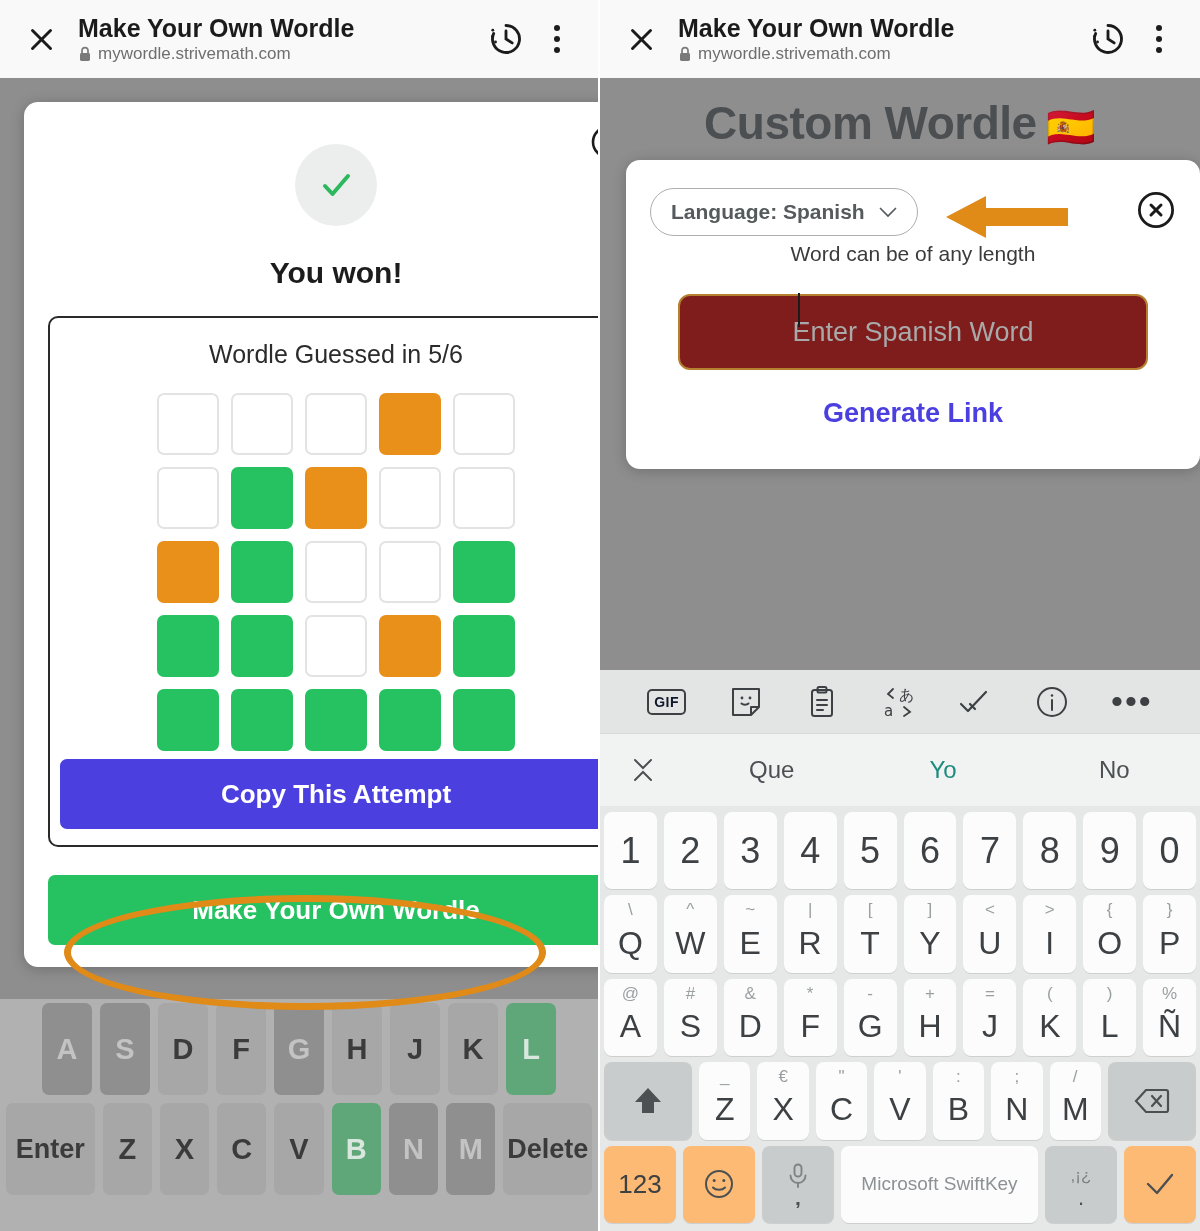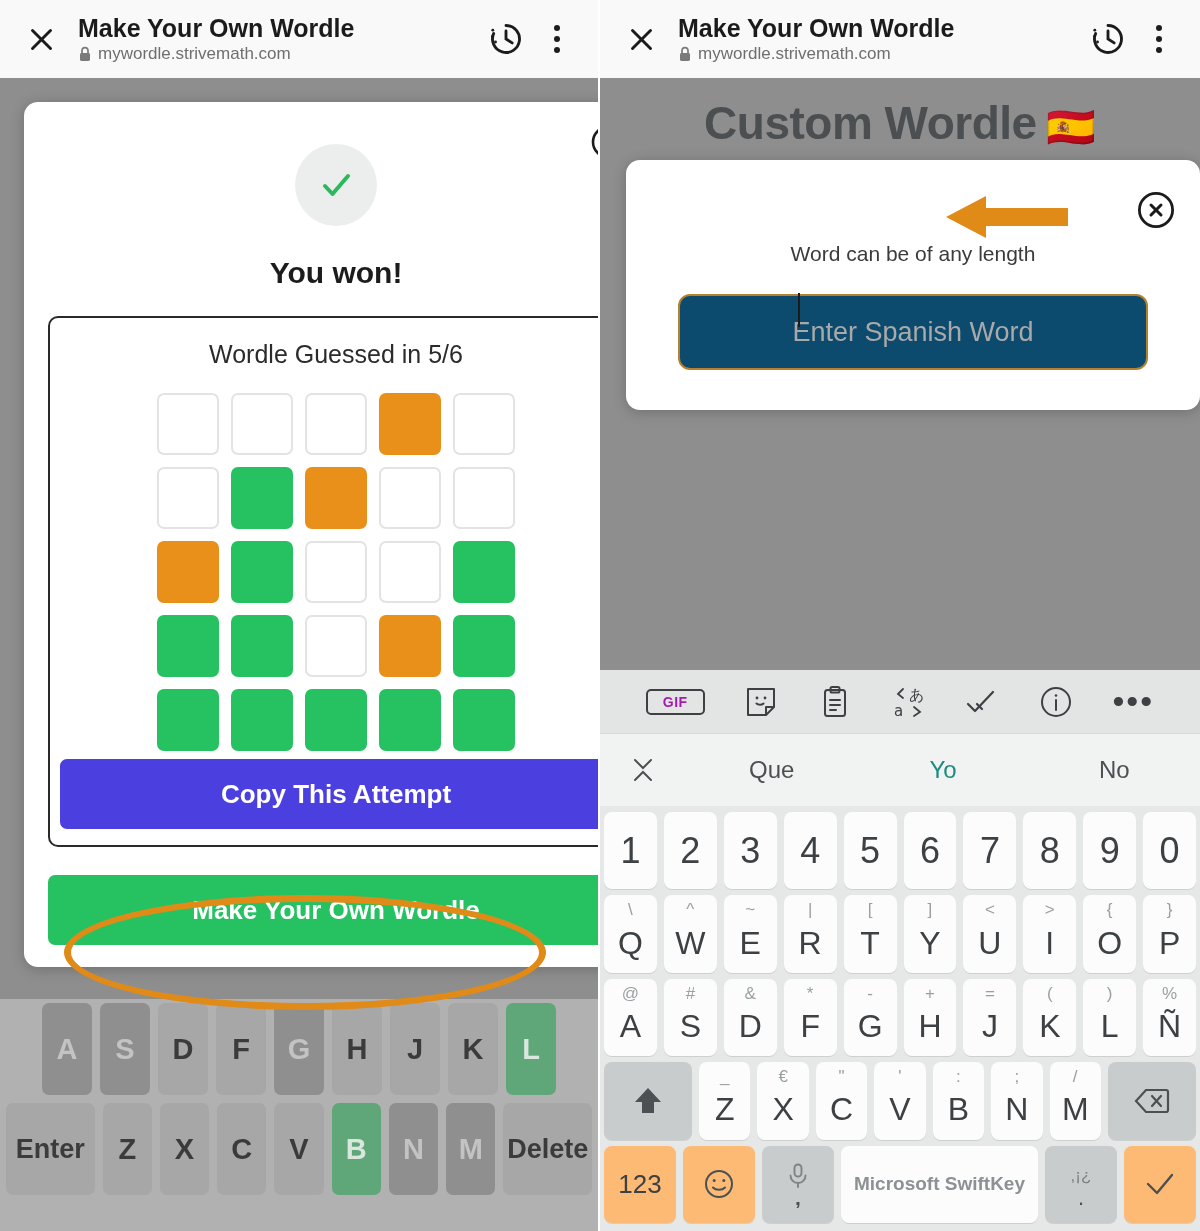--- a/index.html
+++ b/index.html
@@ -112,21 +112,21 @@
   }
   .cw-lang .chev { width: 18px; height: 11px; display: block; }
   .cw-arrow { position: absolute; left: 296px; top: 8px; width: 122px; height: 46px; }
   .cw-x { position: absolute; right: 0; top: 4px; cursor: pointer; }
   .cw-x svg { width: 40px; height: 40px; display: block; }
   .cw-h2 { text-align: center; font-size: 34px; font-weight: bold; color: #131313; margin-top: 56px; }
   .cw-sub { text-align: center; font-size: 21px; color: #3b3b3b; margin-top: 4px; }
   .cw-input-wrap {
     margin: 28px 28px 0 28px; border: 2px solid #b5812e; border-radius: 12px;
     height: 76px; display: flex; align-items: center; justify-content: center;
-    position: relative; background: #0c4a6e; cursor: text;
+    position: relative; background: #7f1d1d; cursor: text;
   }
   .cw-placeholder { font-size: 27px; color: #a9a9a9; position: relative; }
   .cw-caret {
     position: absolute; left: 118px; top: -3px; width: 2px; height: 34px;
     background: #1c1c1c;
   }
   .cw-gen { text-align: center; margin-top: 28px; font-size: 27px; font-weight: bold; color: #4b3fe0; cursor: pointer; }
   .right-kb-ghost { position: absolute; left: 0; right: 0; bottom: 0; height: 92px; background: #8c8c8c; display: flex; gap: 7px; padding: 0 6px; }
   .right-kb-ghost div { flex: 1; background: #909090; border-left: 1px solid #878787; border-right: 1px solid #8a8a8a; }
 
@@ -138,21 +138,21 @@
   }
   .sk-toolbar {
     height: 64px; background: #e3e5e5;
     display: flex; align-items: center; justify-content: space-around; padding: 0 26px;
     border-bottom: 1px solid #d8dada;
   }
   .sk-toolbar .ti { cursor: pointer; display: flex; align-items: center; justify-content: center; }
   .sk-toolbar .ti svg { width: 34px; height: 34px; display: block; }
   .sk-gif {
     border: 2px solid #3d4144; border-radius: 5px; font-size: 14px; font-weight: bold;
-    color: #a21caf; padding: 3px 15px; letter-spacing: .5px;
+    color: #0f172a; padding: 3px 5px; letter-spacing: .5px;
   }
   .sk-dots { font-size: 34px; color: #3d4144; line-height: .4; letter-spacing: 2px; }
 
   .sk-suggest {
     height: 72px; background: #f1f3f3; display: flex; align-items: center;
   }
   .sk-chev { width: 86px; display: flex; align-items: center; justify-content: center; cursor: pointer; }
   .sk-chev svg { width: 26px; height: 30px; }
   .sk-sug { flex: 1; text-align: center; font-size: 24px; color: #4c5052; cursor: pointer; }
   .sk-sug.active { color: #1d8b7f; }
@@ -168,21 +168,21 @@
   .sk-key .alt {
     position: absolute; top: 5px; left: 50%; transform: translateX(-50%);
     font-size: 17px; color: #9aa0a2;
   }
   .sk-key.num { font-size: 36px; }
   .sk-key.letter { padding-top: 18px; }
   .sk-key.mod { background: #c9cccc; flex: 0 0 88px; }
   .sk-key.mod svg { width: 38px; height: 38px; }
   .sk-key.fn { background: #fdba74; flex: 0 0 72px; font-size: 26px; }
   .sk-key.fn svg { width: 34px; height: 34px; }
-  .sk-key.space { flex: 5.6; font-size: 19px; color: #8c9193; font-weight: bold; }
+  .sk-key.space { flex: 5.6; font-size: 19px; color: #8c9193; }
   .sk-key.micdot { background: #c9cccc; flex: 0 0 72px; flex-direction: column; gap: 2px; }
   .sk-key.micdot svg { width: 22px; height: 26px; }
   .sk-key.micdot .lbl { font-size: 21px; font-weight: bold; color: #4c5052; line-height: .7; }
   .sk-key.punc { background: #c9cccc; flex: 0 0 72px; flex-direction: column; gap: 6px; }
   .sk-key.punc .top { font-size: 17px; color: #7d8385; }
   .sk-key.punc .bot { font-size: 22px; color: #4c5052; line-height: .5; }
 </style>
 </head>
 <body>
 
@@ -369,20 +369,26 @@
         <div></div>
         <div></div>
         <div></div>
         <div></div>
         <div></div>
         <div></div>
       </div>
 
       <div class="cw-dialog">
         <div class="cw-toprow">
+          <button class="cw-lang">
+            <span>Language: Spanish</span>
+            <svg class="chev" viewBox="0 0 18 11" fill="none" stroke="#555a5c" stroke-width="1.7" stroke-linecap="round">
+                <polyline points="1.5,1.5 9,9 16.5,1.5"></polyline>
+              </svg>
+          </button>
           <svg class="cw-arrow" viewBox="0 0 122 46">
             <polygon points="0,23 40,2 40,14 122,14 122,32 40,32 40,44" fill="#e08a18"></polygon>
           </svg>
           <div class="cw-x">
             <svg viewBox="0 0 40 40">
                 <circle cx="20" cy="20" r="16.6" fill="#fff" stroke="#1b1b1b" stroke-width="2.8"></circle>
                 <g stroke="#1b1b1b" stroke-width="3" stroke-linecap="round">
                   <line x1="15" y1="15" x2="25" y2="25"></line>
                   <line x1="25" y1="15" x2="15" y2="25"></line>
                 </g>
@@ -390,20 +396,21 @@
           </div>
         </div>
 
         <div class="cw-sub">Word can be of any length</div>
 
         <div class="cw-input-wrap">
           <span class="cw-placeholder">Enter Spanish Word</span>
           <span class="cw-caret"></span>
         </div>
 
+        <div class="cw-gen">Generate Link</div>
       </div>
     </div>
 
     <div class="swiftkey">
 
       <div class="sk-toolbar">
         <div class="ti">
           <span class="sk-gif">GIF</span>
         </div>
         <div class="ti">

